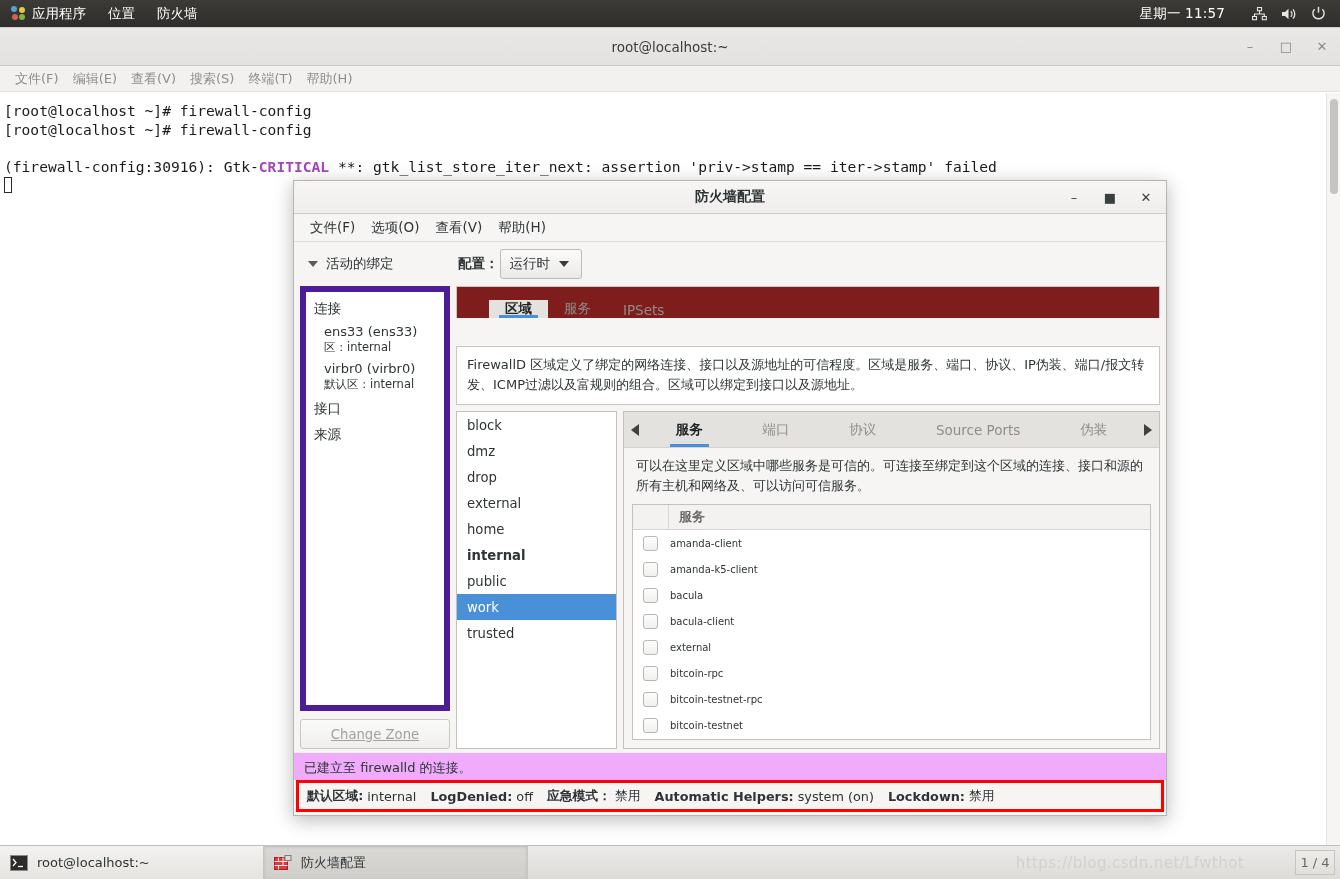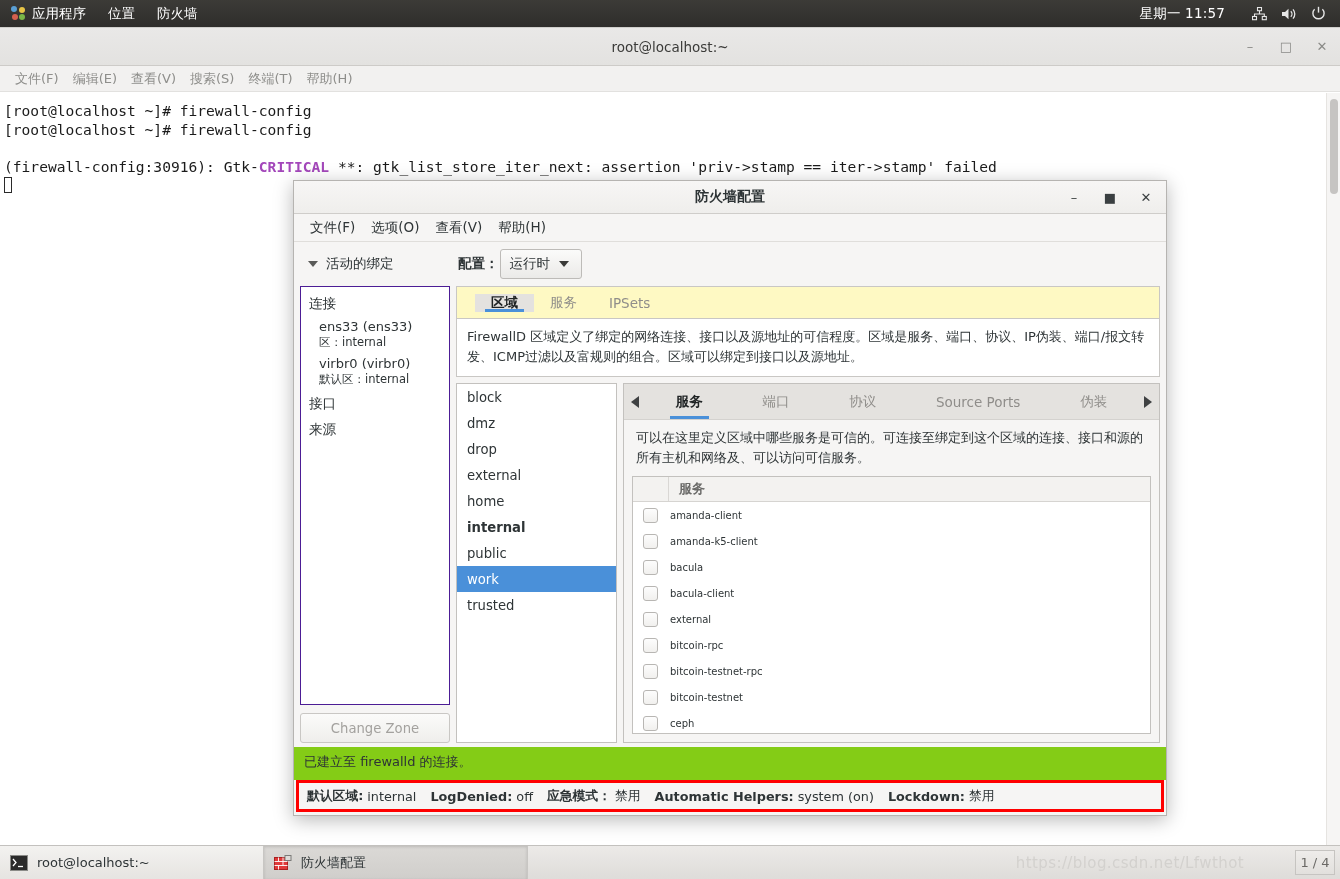--- a/index.html
+++ b/index.html
@@ -158,64 +158,64 @@
   #fw-content {
     flex: 1; display: flex; padding: 0 6px 0 6px; gap: 6px; min-height: 0;
   }
 
   
   #left-pane {
     width: 150px; flex: none; display: flex; flex-direction: column; padding-bottom: 4px;
   }
   #bindings-box {
     flex: 1; background: #ffffff;
-    border: 1px solid #4c1d95;
+    border: 6px solid #4c1d95;
     padding: 8px 8px 4px 8px;
     font-size: 13.2px; color: #2e3436;
     overflow: hidden; min-height:0;
   }
   .bind-group-title { font-size: 13.6px; color:#2e3436; margin-bottom: 6px;}
   .bind-entry { margin: 0 0 6px 10px; }
   .bind-entry .b-name { font-size: 13px; color:#2e3436; }
   .bind-entry .b-zone { font-size: 11.5px; color:#2e3436; margin-top:1px;}
   .bind-section { margin-top: 8px; font-size: 13.6px; }
   #change-zone-btn {
     margin-top: 8px; height: 30px;
     background: linear-gradient(to bottom, #fbfbfa 0%, #efeeec 100%);
     border: 1px solid #c9c7c4; border-radius: 3px;
     display:flex; align-items:center; justify-content:center;
-    font-size: 13.2px; color: #a3a19e;
+    font-size: 13.2px; color: #a3a19e; text-decoration: underline;
   }
 
   
   #right-pane {
     flex: 1; display:flex; flex-direction: column; min-width: 0; padding-bottom: 4px;
   }
   #outer-tabs {
     height: 32px; flex:none;
-    background: #fef9c3;
+    background: #7f1d1d;
     border: 1px solid #c9c7c4; border-bottom: none;
-    display: flex; align-items: center;
-    padding-left: 18px;
+    display: flex; align-items: flex-end;
+    padding-left: 32px;
   }
   .otab {
     display:flex; align-items:center; padding: 0 16px;
     font-size: 13.5px; color: #8f8d8a; position: relative;
   }
   .otab.active { color: #1f2324; font-weight: 700; background: #e4e2df; }
   .otab.active::after {
     content:''; position:absolute; left: 10px; right: 10px; bottom: 0;
     height: 3px; background: #4a90d9;
   }
   #zone-desc {
     flex: none;
     background: #ffffff;
     border: 1px solid #c9c7c4;
     padding: 8px 10px 9px 10px;
-    font-size: 13px; line-height: 20px; color: #2e3436;
+    font-size: 13px; line-height: 20px; color: #2e3436; margin-top: 28px;
   }
   #zone-area { flex: 1; display: flex; gap: 6px; margin-top: 6px; min-height: 0; }
   #zone-list {
     width: 161px; flex: none;
     background: #ffffff; border: 1px solid #c3c1be;
     padding-top: 0; overflow: hidden;
   }
   .zone-item {
     height: 26px; display:flex; align-items:center;
     padding-left: 10px; font-size: 13.2px; color: #2e3436;
@@ -267,23 +267,23 @@
   .svc-row {
     height: 26px; display:flex; align-items:center; padding-left: 10px; gap: 12px;
     font-size: 10px; color: #2e3436;
   }
   .chk {
     width: 15px; height: 15px; flex:none;
     border: 1px solid #b8b6b3; border-radius: 3px;
     background: linear-gradient(to bottom,#fdfdfd 0%, #f1f0ee 100%);
   }
   #fw-statusline {
-    flex: none; padding: 6px 0 9px 10px;
+    flex: none; padding: 6px 0 3px 10px;
     font-size: 13px; color: #2e3436;
-    background: #84cc16;
+    background: #f0abfc;
   }
   #fw-redbar {
     flex: none; margin: 0 2px 3px 2px;
     border: 3px solid #ff0000;
     background: #f6f5f4;
     height: 32px;
     display:flex; align-items:center; gap: 6px;
     padding-left: 8px;
     font-size: 12.8px; color: #2e3436;
     white-space: nowrap;

